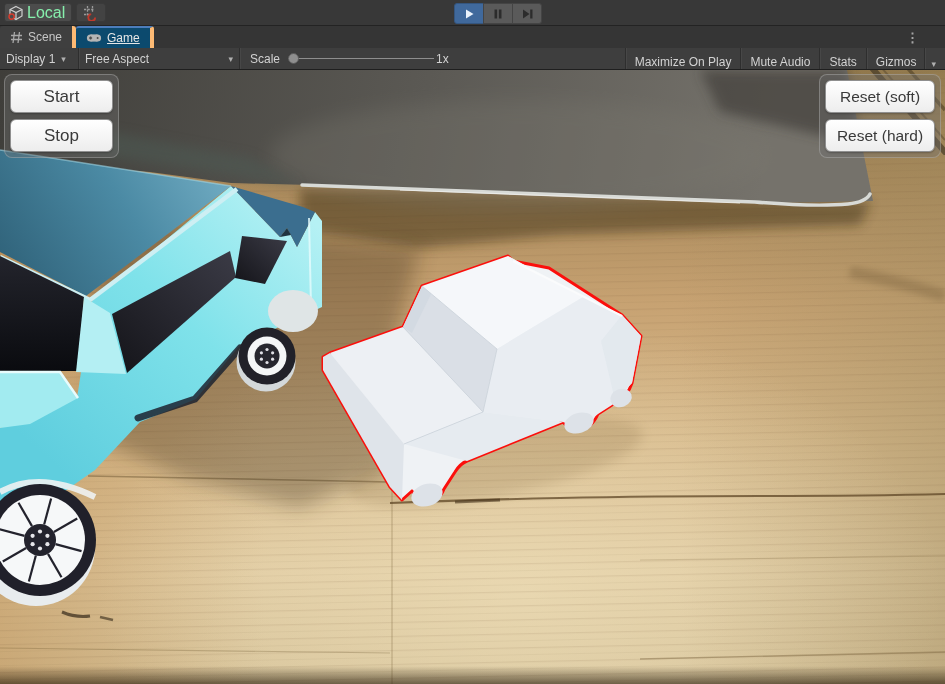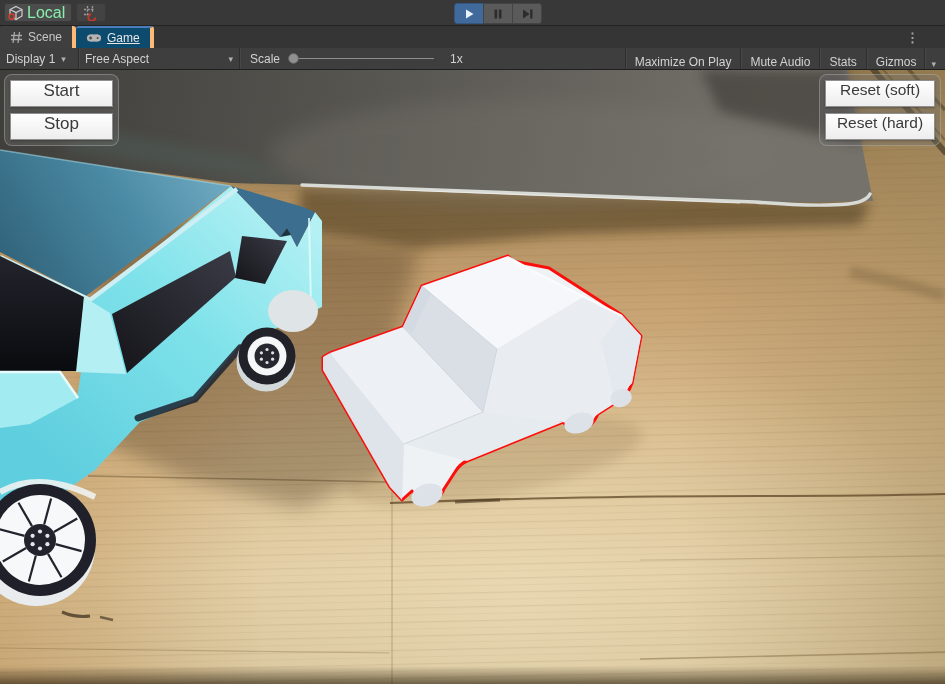--- a/index.html
+++ b/index.html
@@ -32,34 +32,34 @@
   .gt-item{height:100%;display:flex;align-items:center;padding:0 6px;position:relative;}
   .gt-sep{width:1px;height:100%;background:#2e2e2e;box-shadow:1px 0 0 #474747;}
   .dd-arrow{color:#b0b0b0;font-size:9px;margin-left:6px;}
   .gt-display{width:78px;justify-content:flex-start;}
   .gt-aspect{width:160px;justify-content:space-between;}
   .scale-wrap{display:flex;align-items:center;padding-left:10px;}
   .slider{position:relative;width:146px;height:22px;margin-left:8px;}
   .slider .track{position:absolute;left:0;right:0;top:10px;height:1px;background:#8e8e8e;}
   .slider .handle{position:absolute;left:0;top:5px;width:11px;height:11px;border-radius:50%;
     background:#8f8f8f;border:1px solid #5a5a5a;}
-  .scale-value{margin-left:16px;}
+  .scale-value{margin-left:2px;}
   .gt-right{margin-left:auto;display:flex;height:100%;}
   .gt-right .gt-item{padding:0 9px;border-left:1px solid #2e2e2e;box-shadow:inset 1px 0 0 #474747;align-items:flex-end;}
   .gizmos-arrow-sep{width:1px;height:100%;background:#2e2e2e;margin-left:8px;box-shadow:1px 0 0 #474747;}
   
   .viewport{position:absolute;left:0;top:70px;width:945px;height:614px;overflow:hidden;background:#c7a272;}
   .viewport svg{display:block;}
   .ui-panel{position:absolute;display:flex;flex-direction:column;gap:6px;padding:5px;
     background:rgba(110,110,110,0.38);border:1px solid rgba(200,200,200,0.35);border-radius:8px;}
   .panel-left{left:4px;top:4px;}
   .panel-right{right:4px;top:4px;}
-  .gui-btn{width:103px;height:27px;border-radius:0;border:1px solid #8f8f8f;
+  .gui-btn{width:103px;height:33px;border-radius:6px;border:1px solid #8f8f8f;
     background:linear-gradient(#ffffff,#ededed);color:#3a3a3a;font-size:17px;
-    font-family:"Liberation Sans",sans-serif;display:flex;align-items:flex-start;justify-content:center;
+    font-family:"Liberation Sans",sans-serif;display:flex;align-items:center;justify-content:center;
     box-shadow:0 1px 2px rgba(0,0,0,0.25);}
   .panel-right .gui-btn{width:110px;font-size:15.5px;}
 </style>
 </head>
 <body>
 
 <div class="screen">
 
   <div class="top-toolbar">
     <div class="tb-btn">

